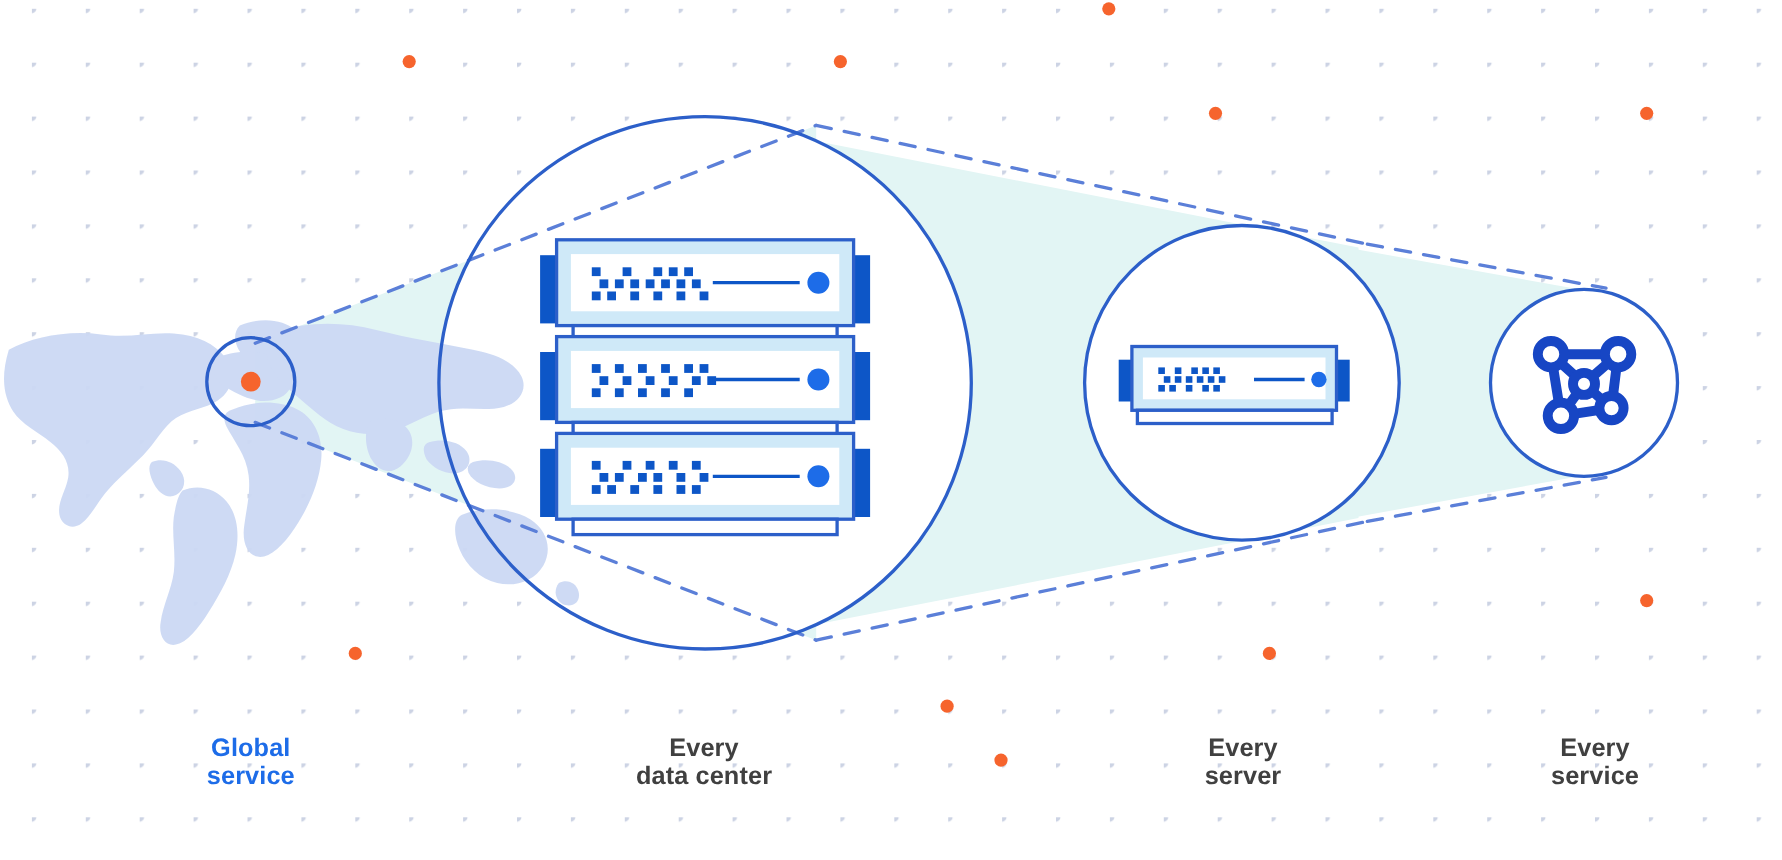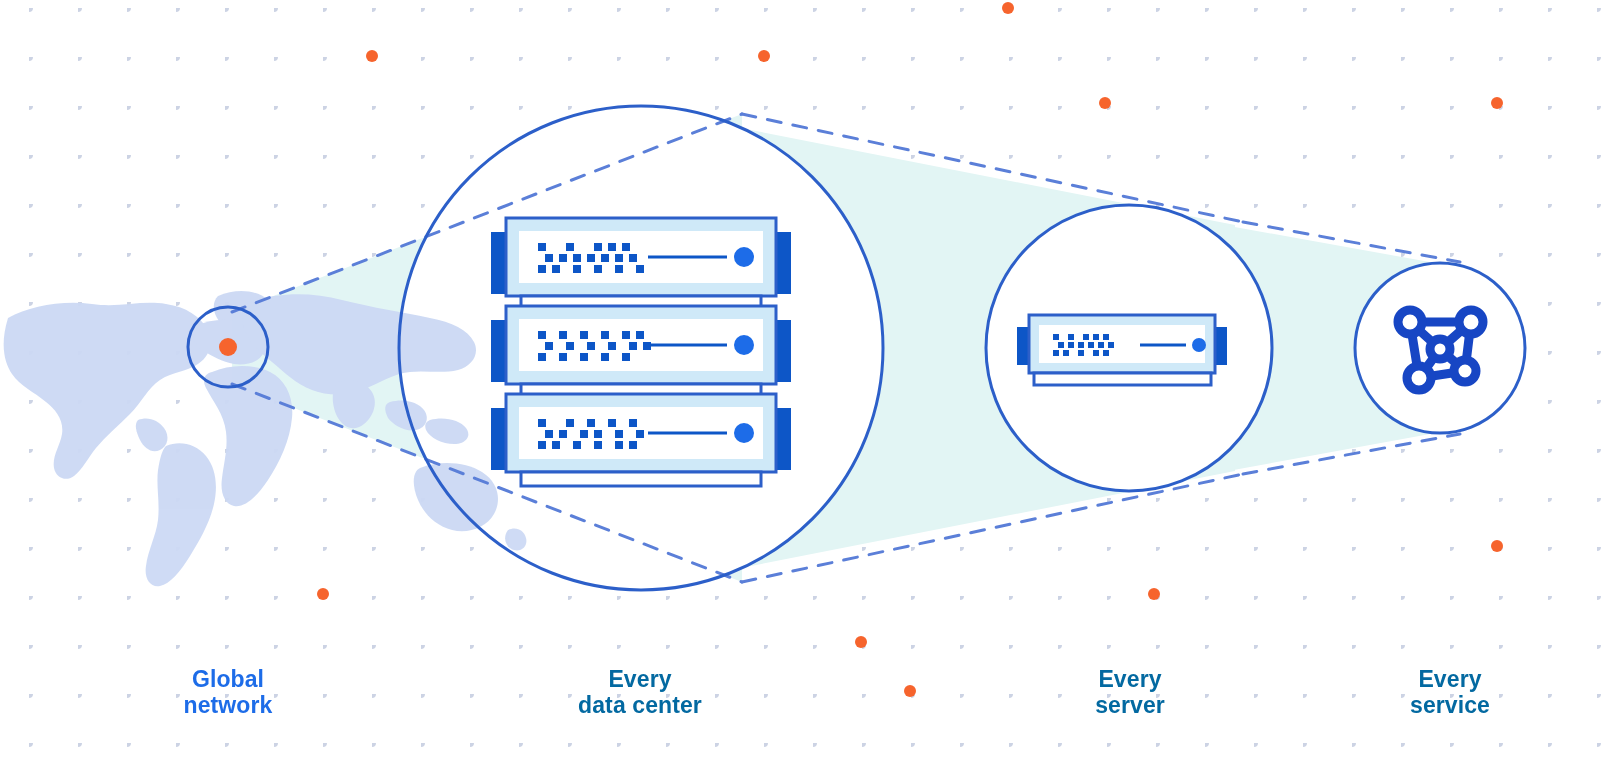--- a/index.html
+++ b/index.html
@@ -28,21 +28,21 @@
   .caption {
     position: absolute;
     text-align: center;
     font-family: "Liberation Sans", sans-serif;
     font-size: 23px;
     line-height: 26px;
     font-weight: 700;
     letter-spacing: 0.1px;
     white-space: pre-line;
   }
-  .caption.dark { color: #0369a1; }
+  .caption.dark { color: #404040; }
   .caption.brand { color: #1d6ce8; }
   #cap-global   { left: 128px;  top: 666px; width: 200px; }
   #cap-dc       { left: 540px;  top: 666px; width: 200px; }
   #cap-server   { left: 1030px; top: 666px; width: 200px; }
   #cap-service  { left: 1350px; top: 666px; width: 200px; }
 </style>
 </head>
 <body>
 
 <div id="stage">
@@ -298,21 +298,21 @@
     <g>
       <circle cx="1410" cy="322" r="12" fill="#ffffff" stroke="#1746c4" stroke-width="9"></circle>
       <circle cx="1471" cy="322" r="12" fill="#ffffff" stroke="#1746c4" stroke-width="9"></circle>
       <circle cx="1440" cy="349" r="10" fill="#ffffff" stroke="#1746c4" stroke-width="9"></circle>
       <circle cx="1419" cy="378" r="12" fill="#ffffff" stroke="#1746c4" stroke-width="9"></circle>
       <circle cx="1465" cy="371" r="11" fill="#ffffff" stroke="#1746c4" stroke-width="9"></circle>
     </g>
   </svg>
 
   <div class="caption brand" id="cap-global">Global
-network</div>
+service</div>
   <div class="caption dark" id="cap-dc">Every
 data center</div>
   <div class="caption dark" id="cap-server">Every
 server</div>
   <div class="caption dark" id="cap-service">Every
 service</div>
 
 </div>
 
 </body></html>

